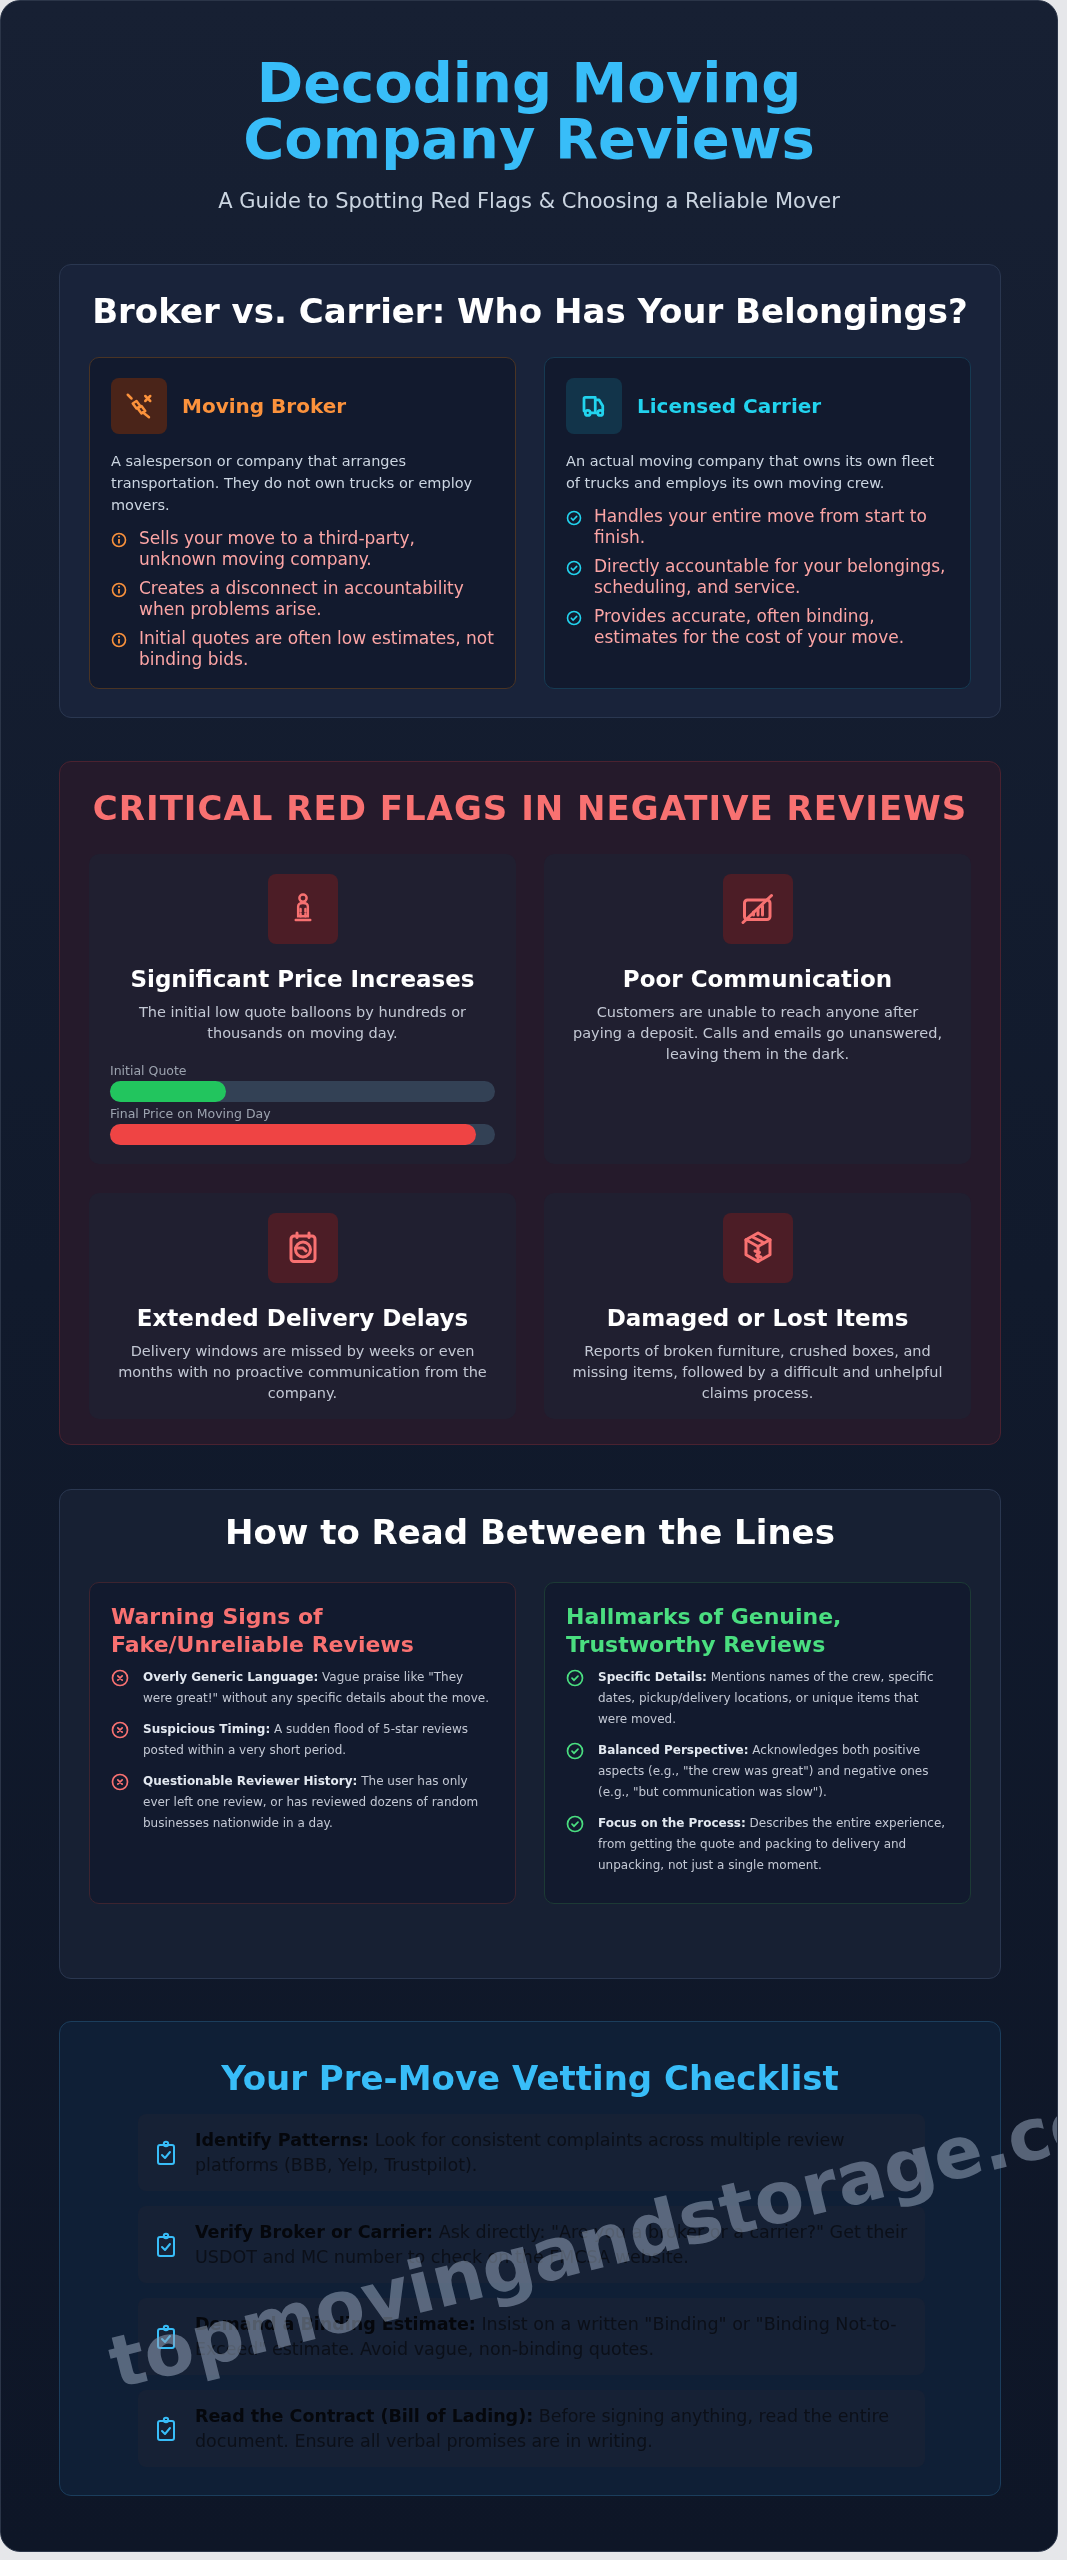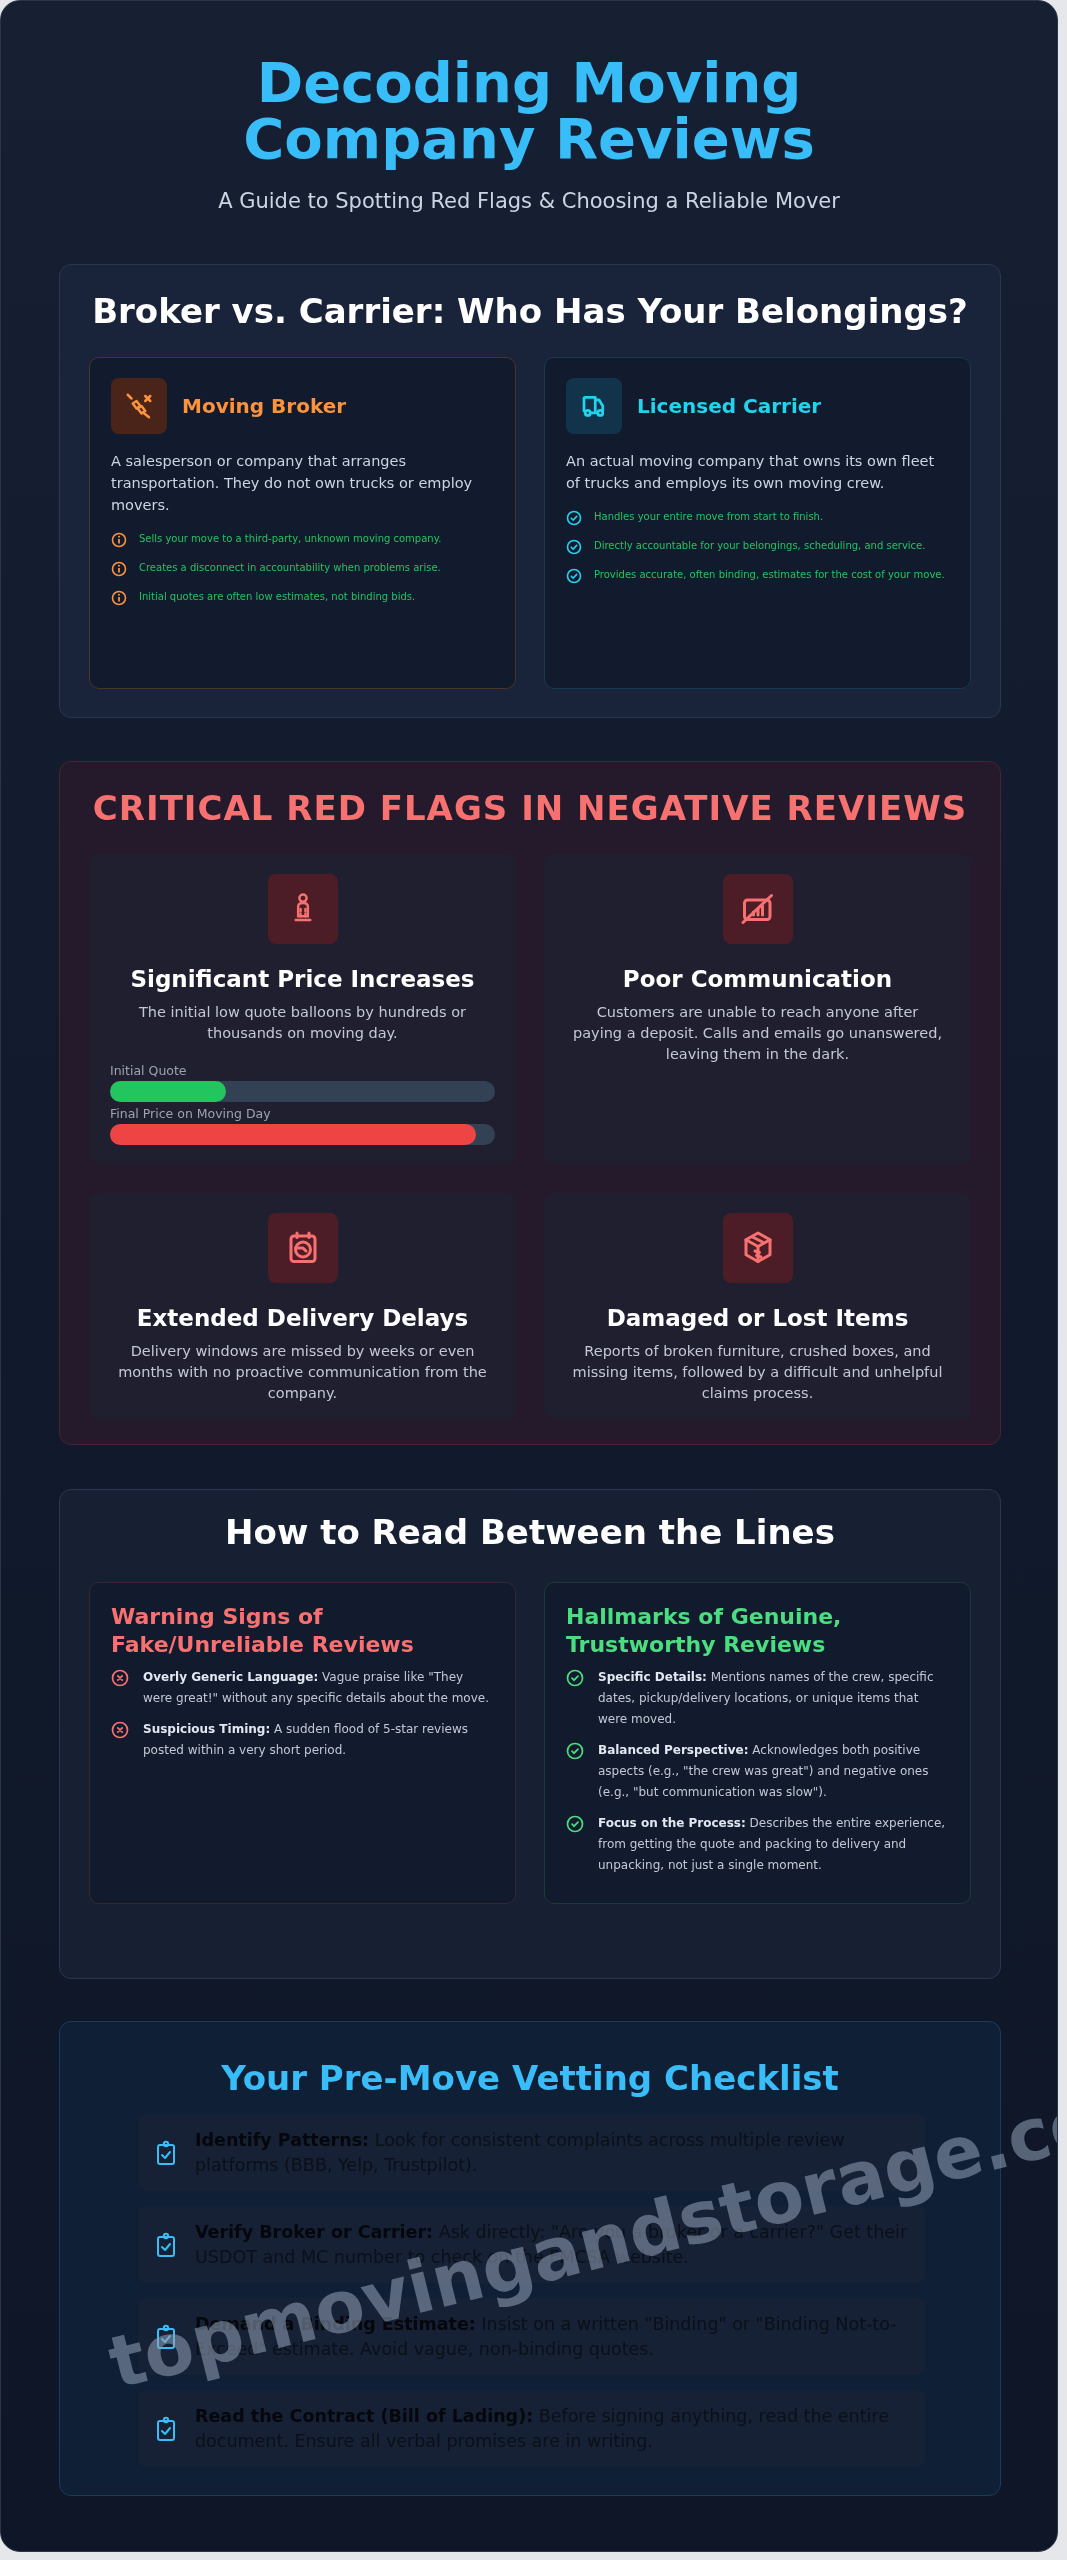--- a/index.html
+++ b/index.html
@@ -47,22 +47,22 @@
       display: flex; align-items: center; justify-content: center; flex-shrink: 0;
     }
     .broker .icon-tile { background: #4a2419; }
     .carrier .icon-tile { background: #12344a; }
     .card-title { font-size: 20px; font-weight: bold; margin-left: 15px; }
     .broker .card-title { color: #fb923c; }
     .carrier .card-title { color: #22d3ee; }
     .card-desc { color: #cbd5e1; font-size: 14.5px; line-height: 22px; margin-top: 16px; }
     .bullets { list-style: none; margin-top: 12px; }
     .bullets li {
-      display: flex; align-items: flex-start; color: #22c55e;
-      font-size: 10px; line-height: 21px; margin-bottom: 8px;
+      display: flex; align-items: flex-start; color: #fca5a5;
+      font-size: 17px; line-height: 21px; margin-bottom: 8px;
     }
     .bullets li .b-icon { width: 16px; height: 16px; margin-top: 4px; margin-right: 12px; flex-shrink: 0; }
 
     
     .s-flags { top: 760px; height: 684px; background: #251a2b; border: 1px solid #4a2230; }
     .s-flags h2 { color: #f87171; margin-top: 26px; letter-spacing: 1px; font-size: 34px; }
     .flag {
       position: absolute; width: 427px; background: #201f30; border-radius: 10px;
       text-align: center; padding-top: 20px;
     }
@@ -299,20 +299,27 @@
             </svg>
           <span class="r-text"><b>Overly Generic Language:</b><span> Vague praise like "They were great!" without any specific details about the move.</span></span>
         </li>
         <li>
           <svg class="r-icon" viewBox="0 0 18 18">
               <circle cx="9" cy="9" r="7.5" fill="none" stroke="#f87171" stroke-width="1.7"></circle>
               <path d="M6.8 6.8l4.4 4.4M11.2 6.8l-4.4 4.4" stroke="#f87171" stroke-width="1.7" stroke-linecap="round"></path>
             </svg>
           <span class="r-text"><b>Suspicious Timing:</b><span> A sudden flood of 5-star reviews posted within a very short period.</span></span>
         </li>
+        <li>
+          <svg class="r-icon" viewBox="0 0 18 18">
+              <circle cx="9" cy="9" r="7.5" fill="none" stroke="#f87171" stroke-width="1.7"></circle>
+              <path d="M6.8 6.8l4.4 4.4M11.2 6.8l-4.4 4.4" stroke="#f87171" stroke-width="1.7" stroke-linecap="round"></path>
+            </svg>
+          <span class="r-text"><b>Questionable Reviewer History:</b><span> The user has only ever left one review, or has reviewed dozens of random businesses nationwide in a day.</span></span>
+        </li>
       </ul>
     </div>
 
     <div class="rcard good">
       <h4>Hallmarks of Genuine, Trustworthy Reviews</h4>
       <ul class="rlist">
         <li>
           <svg class="r-icon" viewBox="0 0 18 18">
               <circle cx="9" cy="9" r="7.5" fill="none" stroke="#4ade80" stroke-width="1.7"></circle>
               <path d="M6 9.2l2 2 4-4" fill="none" stroke="#4ade80" stroke-width="1.7" stroke-linecap="round"></path>

